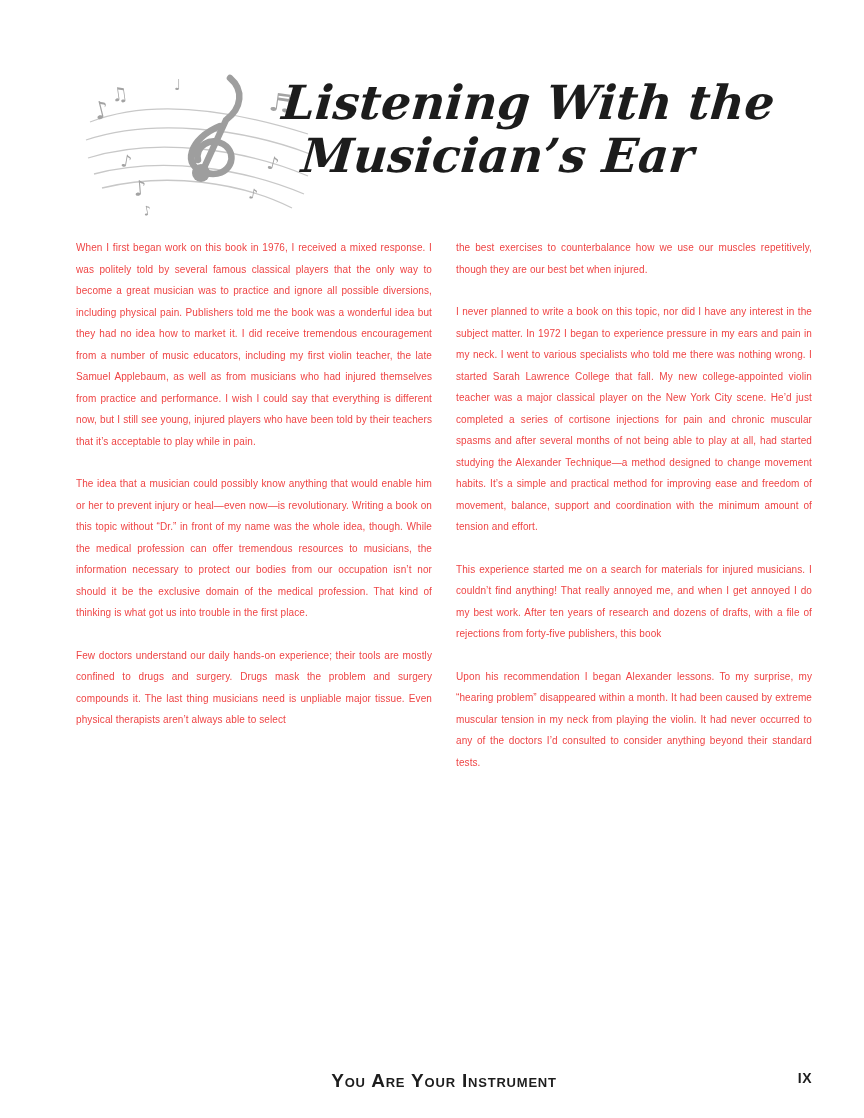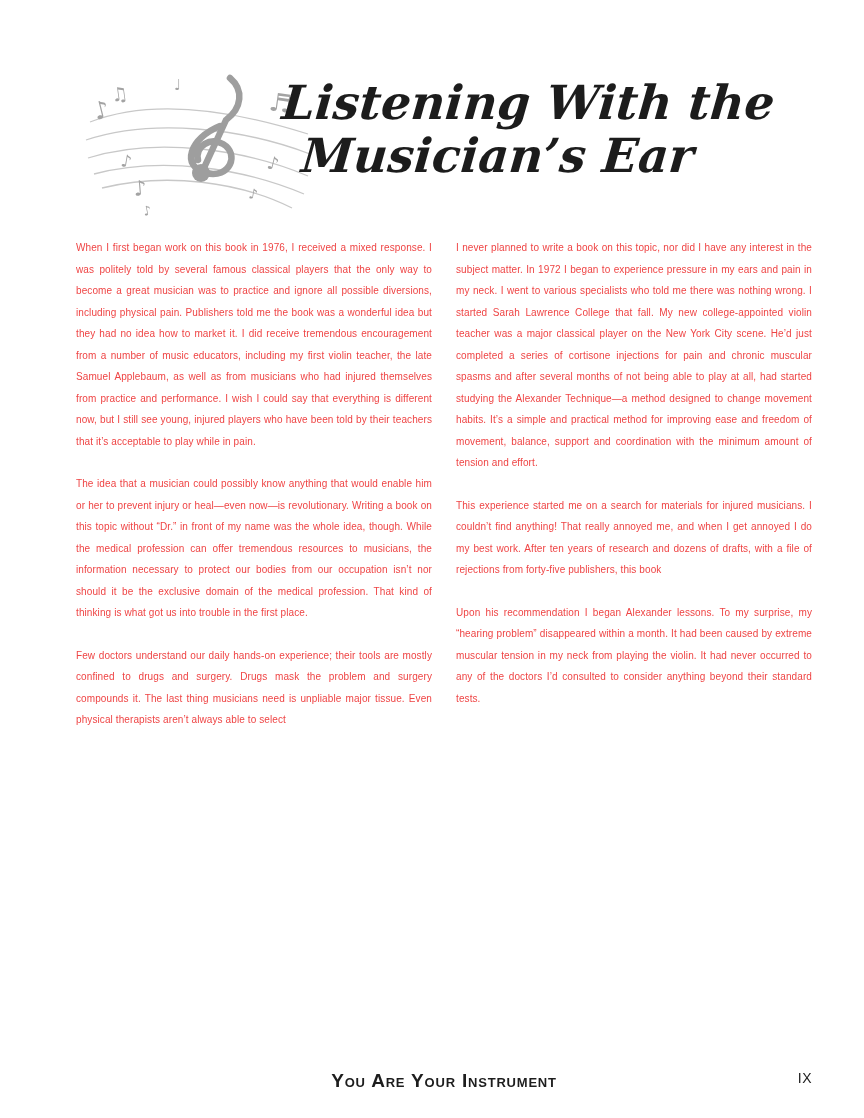--- a/index.html
+++ b/index.html
@@ -45,21 +45,21 @@
     position:absolute; left:0; right:0;
     text-align:center;
     font-weight:700;
     font-variant:small-caps;
     font-size:19px;
     letter-spacing:0.8px;
     color:#1d1d1d;
   }
   .footer-page {
     position:absolute; right:0; top:0;
-    font-weight:400;
+    font-weight:700;
     font-size:14px;
     letter-spacing:0.5px;
     color:#1d1d1d;
   }
 </style>
 </head>
 <body>
 
 <div class="header">
 
@@ -98,20 +98,21 @@
   </div>
 </div>
 
 <div class="columns">
   <div class="col">
     <p>When I first began work on this book in 1976, I received a mixed response. I was politely told by several famous classical players that the only way to become a great musician was to practice and ignore all possible diversions, including physical pain. Publishers told me the book was a wonderful idea but they had no idea how to market it. I did receive tremendous encouragement from a number of music educators, including my first violin teacher, the late Samuel Applebaum, as well as from musicians who had injured themselves from practice and performance. I wish I could say that everything is different now, but I still see young, injured players who have been told by their teachers that it’s acceptable to play while in pain.</p>
     <p>The idea that a musician could possibly know anything that would enable him or her to prevent injury or heal—even now—is revolutionary. Writing a book on this topic without “Dr.” in front of my name was the whole idea, though. While the medical profession can offer tremendous resources to musicians, the information necessary to protect our bodies from our occupation isn’t nor should it be the exclusive domain of the medical profession. That kind of thinking is what got us into trouble in the first place.</p>
     <p>Few doctors understand our daily hands-on experience; their tools are mostly confined to drugs and surgery. Drugs mask the problem and surgery compounds it. The last thing musicians need is unpliable major tissue. Even physical therapists aren’t always able to select</p>
   </div>
   <div class="col">
+    <p>the best exercises to counterbalance how we use our muscles repetitively, though they are our best bet when injured.</p>
     <p>I never planned to write a book on this topic, nor did I have any interest in the subject matter. In 1972 I began to experience pressure in my ears and pain in my neck. I went to various specialists who told me there was nothing wrong. I started Sarah Lawrence College that fall. My new college-appointed violin teacher was a major classical player on the New York City scene. He’d just completed a series of cortisone injections for pain and chronic muscular spasms and after several months of not being able to play at all, had started studying the Alexander Technique—a method designed to change movement habits. It’s a simple and practical method for improving ease and freedom of movement, balance, support and coordination with the minimum amount of tension and effort.</p>
     <p>This experience started me on a search for materials for injured musicians. I couldn’t find anything! That really annoyed me, and when I get annoyed I do my best work. After ten years of research and dozens of drafts, with a file of rejections from forty-five publishers, this book</p>
     <p>Upon his recommendation I began Alexander lessons. To my surprise, my “hearing problem” disappeared within a month. It had been caused by extreme muscular tension in my neck from playing the violin. It had never occurred to any of the doctors I’d consulted to consider anything beyond their standard tests.</p>
   </div>
 </div>
 
 <div class="footer">
   <div class="footer-title">You Are Your Instrument</div>
   <div class="footer-page">IX</div>
 </div>

